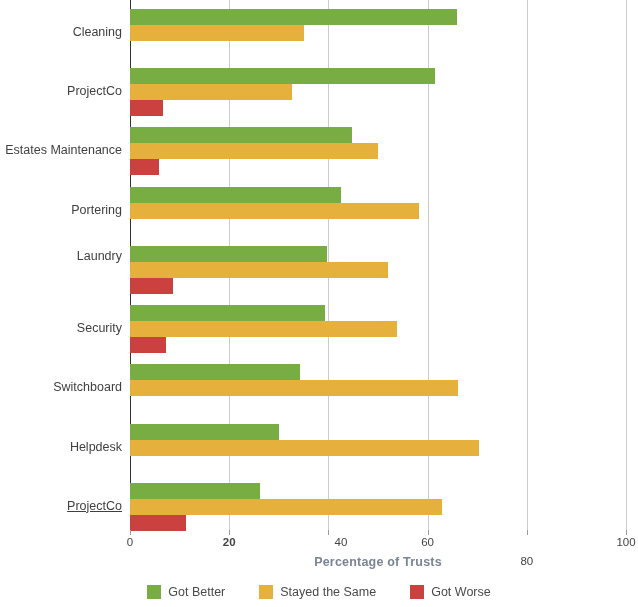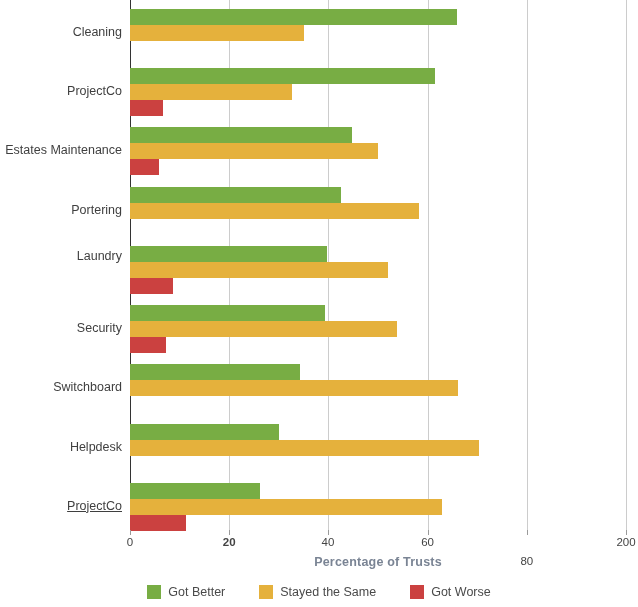--- a/index.html
+++ b/index.html
@@ -200,24 +200,24 @@
           <div class="bar better" title="Got Better: 26.2" style="top: 0px; width: 129.952px; background: rgb(120, 173, 68);"></div>
           <div class="bar same" title="Stayed the Same: 63" style="top: 16px; width: 312.48px; background: rgb(229, 177, 60);"></div>
           <div class="bar worse" title="Got Worse: 11.3" style="top: 32px; width: 56.048px; background: rgb(203, 65, 64);"></div>
         </div>
       </div>
   </div>
 
   <div id="x-tick-labels">
       <div class="x-tick-label" style="left: 0px;">0</div>
       <div class="x-tick-label" style="left: 99.2px; font-weight: bold;">20</div>
-      <div class="x-tick-label" style="left: 198px; text-align: center;">40</div>
+      <div class="x-tick-label" style="left: 211px; text-align: center;">40</div>
       <div class="x-tick-label" style="left: 297.6px;">60</div>
       <div class="x-tick-label" style="left: 396.8px; margin-top: 19px;">80</div>
-      <div class="x-tick-label" style="left: 496px;">200</div>
+      <div class="x-tick-label" style="left: 496px;">100</div>
     </div>
 
   <div id="x-axis-title">Percentage of Trusts</div>
 
   <div id="legend">
       <div class="legend-item">
         <span class="legend-swatch" style="background: rgb(120, 173, 68);"></span>
         <span class="legend-text">Got Better</span>
       </div>
       <div class="legend-item">

